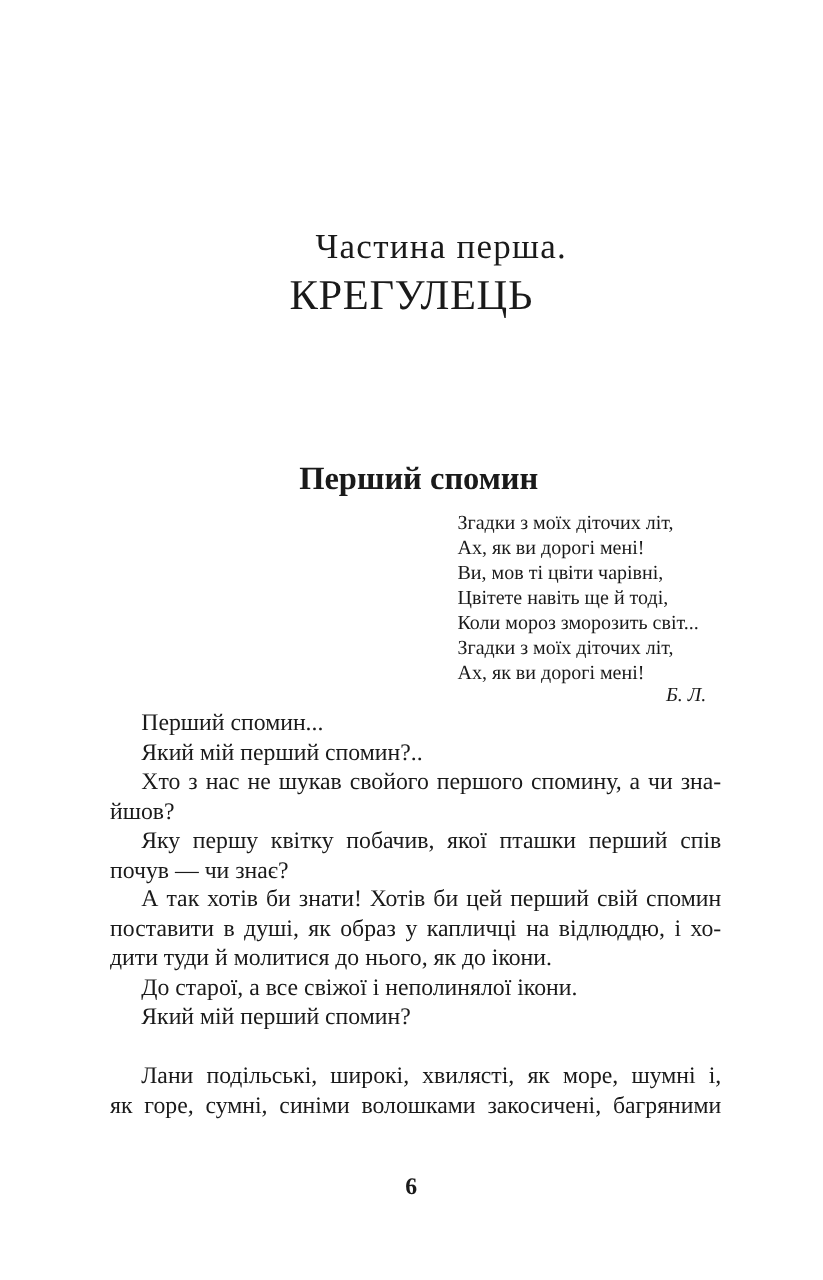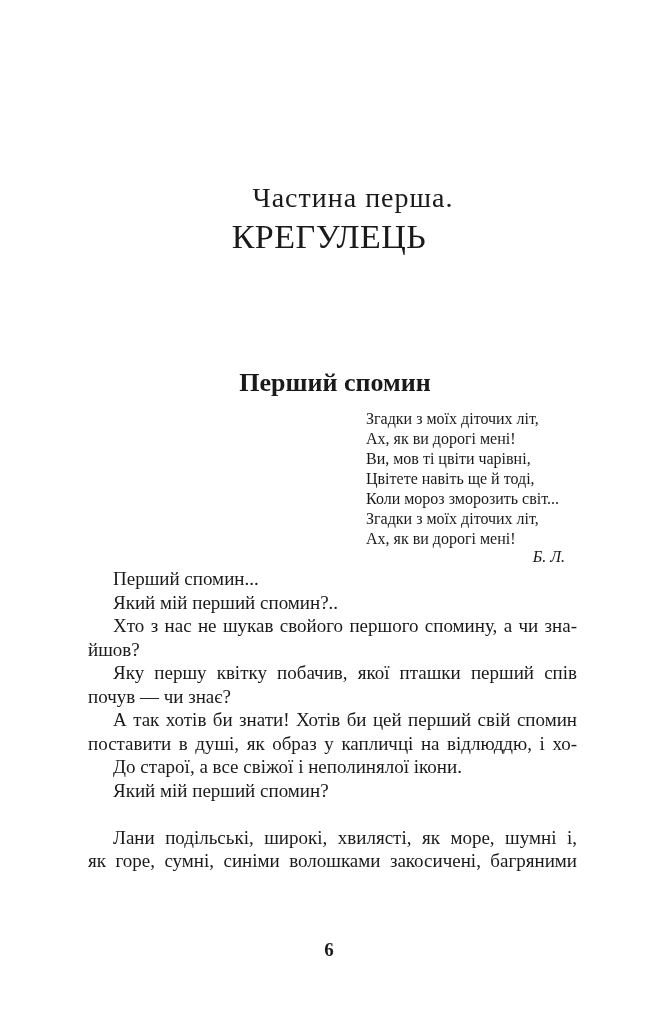--- a/index.html
+++ b/index.html
@@ -130,20 +130,21 @@
         <div class="bodyline first">Хто з нас не шукав свойого першого спомину, а чи зна-</div>
         <div class="bodyline last">йшов?</div>
       </div>
       <div class="paragraph">
         <div class="bodyline first">Яку першу квітку побачив, якої пташки перший спів</div>
         <div class="bodyline last">почув — чи знає?</div>
       </div>
       <div class="paragraph">
         <div class="bodyline first">А так хотів би знати! Хотів би цей перший свій спомин</div>
         <div class="bodyline">поставити в душі, як образ у капличці на відлюддю, і хо-</div>
+        <div class="bodyline last">дити туди й молитися до нього, як до ікони.</div>
       </div>
       <div class="paragraph">
         <div class="bodyline first last">До старої, а все свіжої і неполинялої ікони.</div>
       </div>
       <div class="paragraph">
         <div class="bodyline first last">Який мій перший спомин?</div>
       </div>
       <div class="paragraph spaced">
         <div class="bodyline first">Лани подільські, широкі, хвилясті, як море, шумні і,</div>
         <div class="bodyline">як горе, сумні, синіми волошками закосичені, багряними</div>

